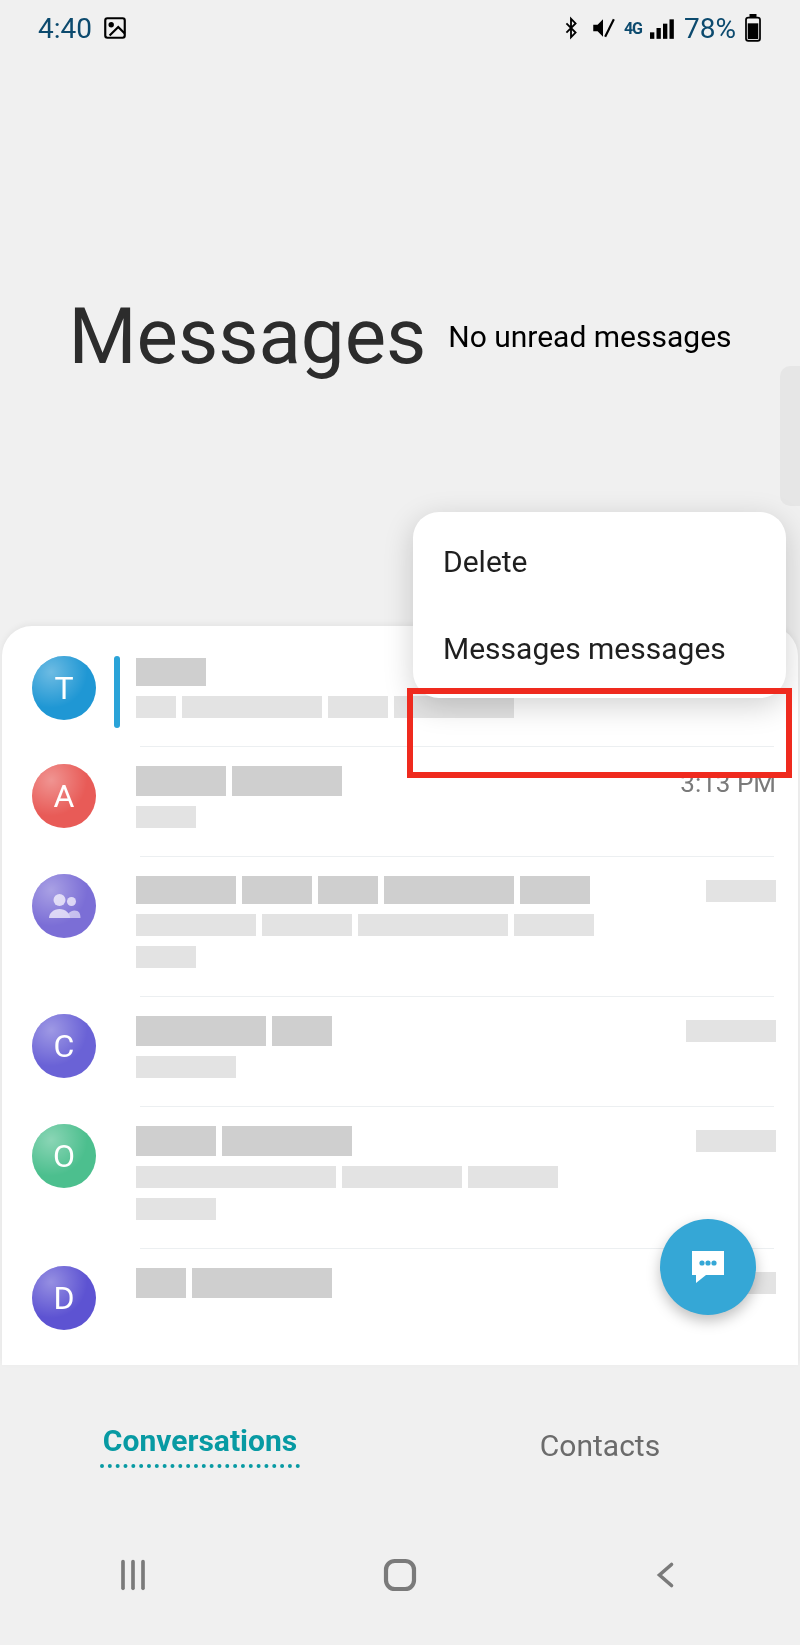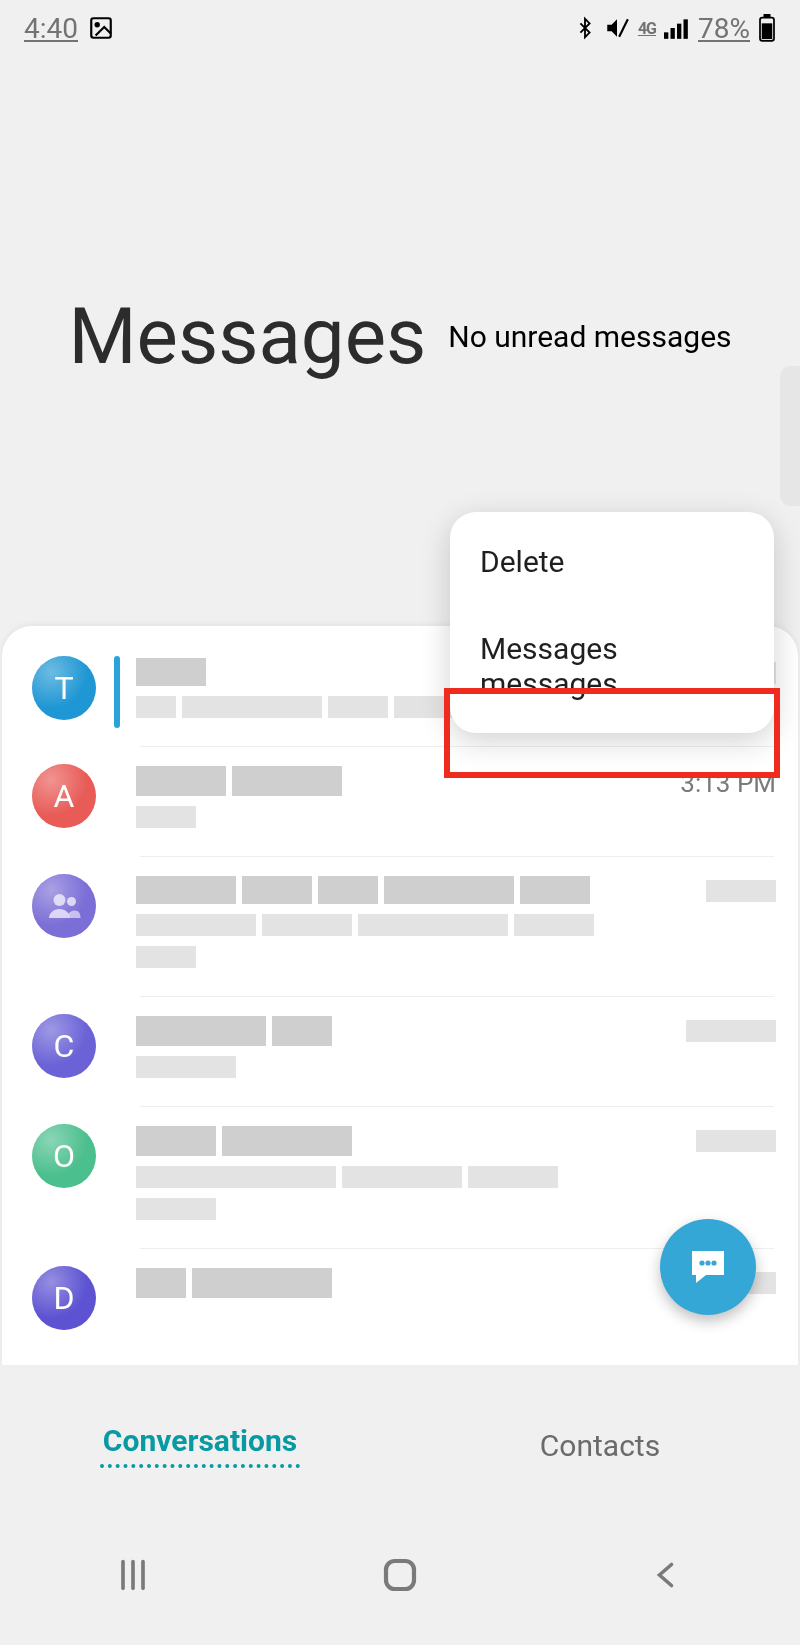--- a/index.html
+++ b/index.html
@@ -1,20 +1,20 @@
 <!DOCTYPE html>
 <html><head>
 <meta charset="utf-8">
 <style>
   * { box-sizing: border-box; margin: 0; padding: 0; }
   html, body { width: 800px; height: 1645px; font-family: -apple-system, BlinkMacSystemFont, "Segoe UI", Roboto, Arial, sans-serif; background: #f0f0f0; color: #222; }
   body { position: relative; overflow: hidden; }
 
   
-  .statusbar { display:flex; align-items:center; justify-content:space-between; height:56px; padding:0 24px; font-size:28px; color:#737373;text-decoration:underline; }
+  .statusbar { display:flex; align-items:center; justify-content:space-between; height:56px; padding:0 38px; font-size:28px; color:#0c4a6e; }
   .statusbar .left { display:flex; align-items:center; gap:10px; }
   .statusbar .right { display:flex; align-items:center; gap:8px; }
   .stat-icon { display:inline-flex; }
 
   
   .hero { height: 560px; display:flex; flex-direction:row; align-items:center; justify-content:center; gap:22px; }
   .hero h1 { font-size: 78px; font-weight: 400; color:#2c2c2c; }
   .hero p { font-size: 30px; color:#000000; }
 
   
@@ -39,21 +39,21 @@
   .tabs { position:absolute; left:0; right:0; bottom:140px; height:120px; display:flex; align-items:center; background:#f0f0f0;}
   .tab { flex:1; text-align:center; font-size:30px; color:#6b6b6b; }
   .tab.active { color:#089aa3; font-weight:700; position:relative; }
   .tab.active .dots { display:block; margin:6px auto 0; width:200px; border-bottom:4px dotted #089aa3; }
 
   
   .navbar { position:absolute; left:0; right:0; bottom:0; height:140px; display:flex; align-items:center; justify-content:space-around; }
   .navbtn { width:180px; display:flex; justify-content:center; }
 
   
-  .menu { position:absolute; right:26px; top:512px; width:324px; background:#fff; border-radius:26px; box-shadow:0 8px 30px rgba(0,0,0,.18); overflow:visible; padding:6px 0;}
+  .menu { position:absolute; right:14px; top:512px; width:373px; background:#fff; border-radius:26px; box-shadow:0 8px 30px rgba(0,0,0,.18); overflow:visible; padding:6px 0;}
   .menu-item { padding:26px 30px; font-size:30px; color:#1f1f1f; }
   .highlight { position:absolute; left:-6px; right:-6px; border:6px solid #ef2a1e; height:90px; }
 
   .scroll-hint { position:absolute; right:0; top:366px; width:20px; height:140px; background:rgba(0,0,0,0.04); border-radius:10px 0 0 10px; }
 </style>
 </head>
 <body>
 
 <div class="statusbar">
   <div class="left">

